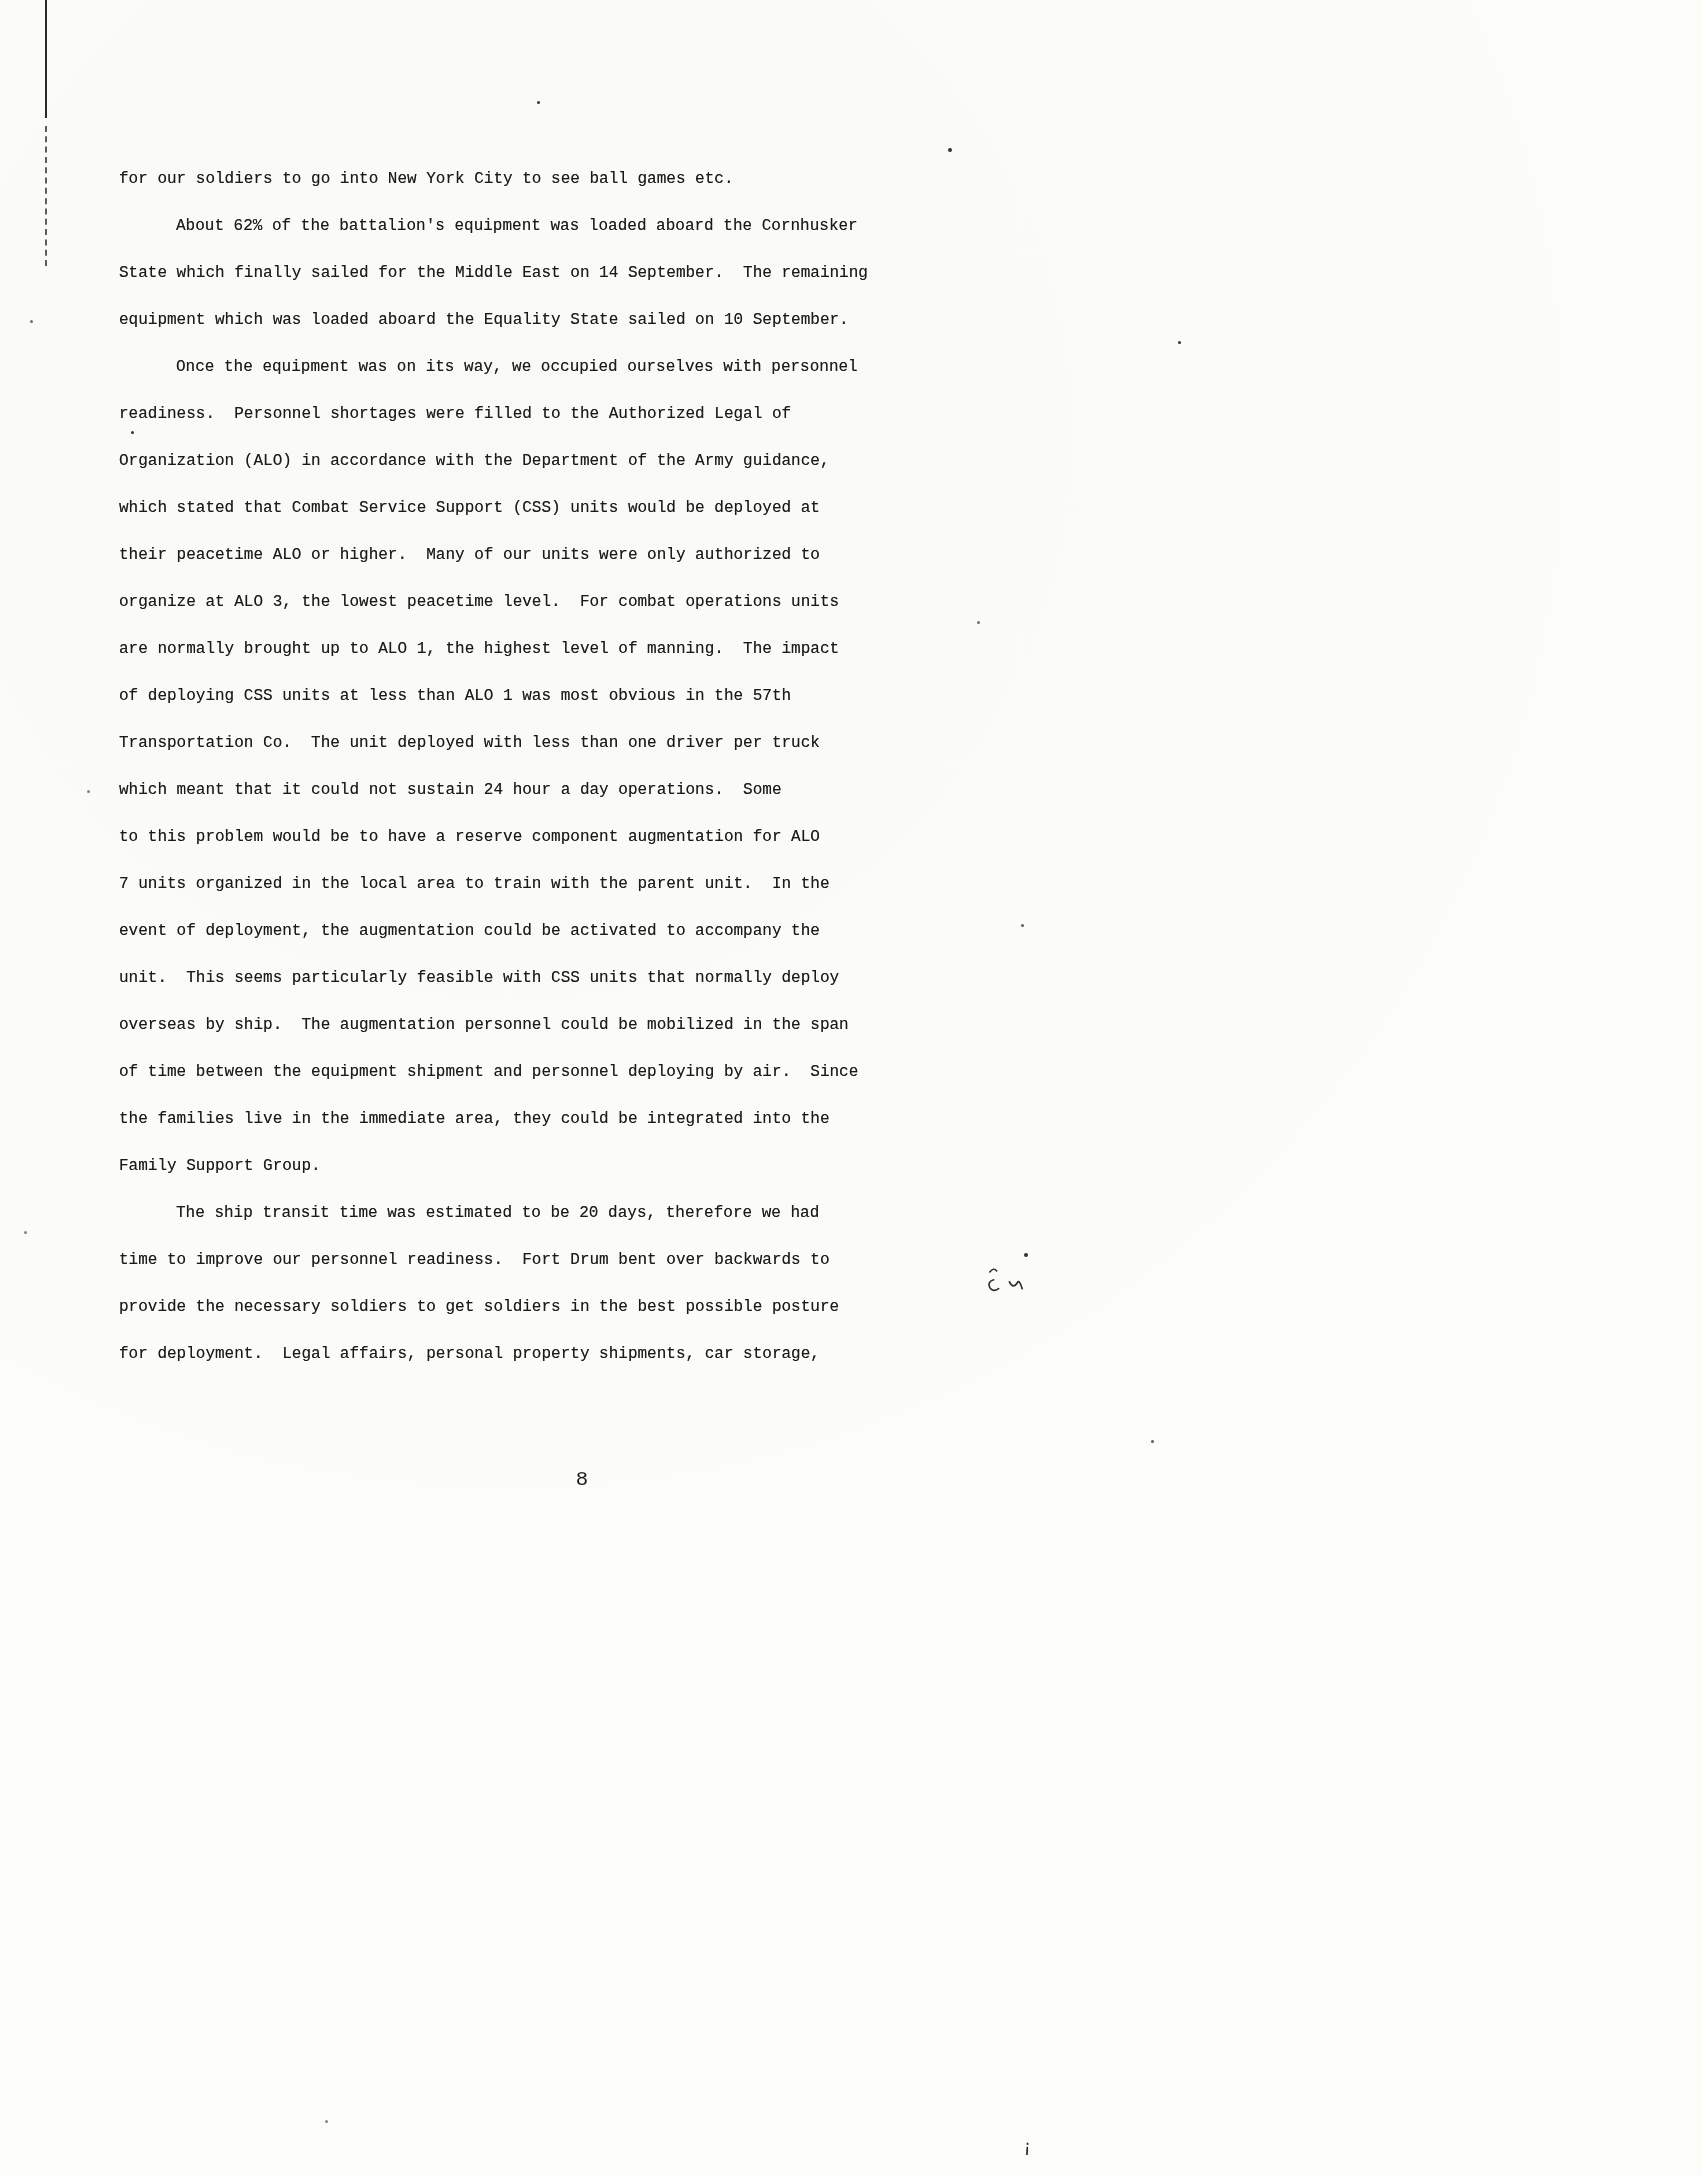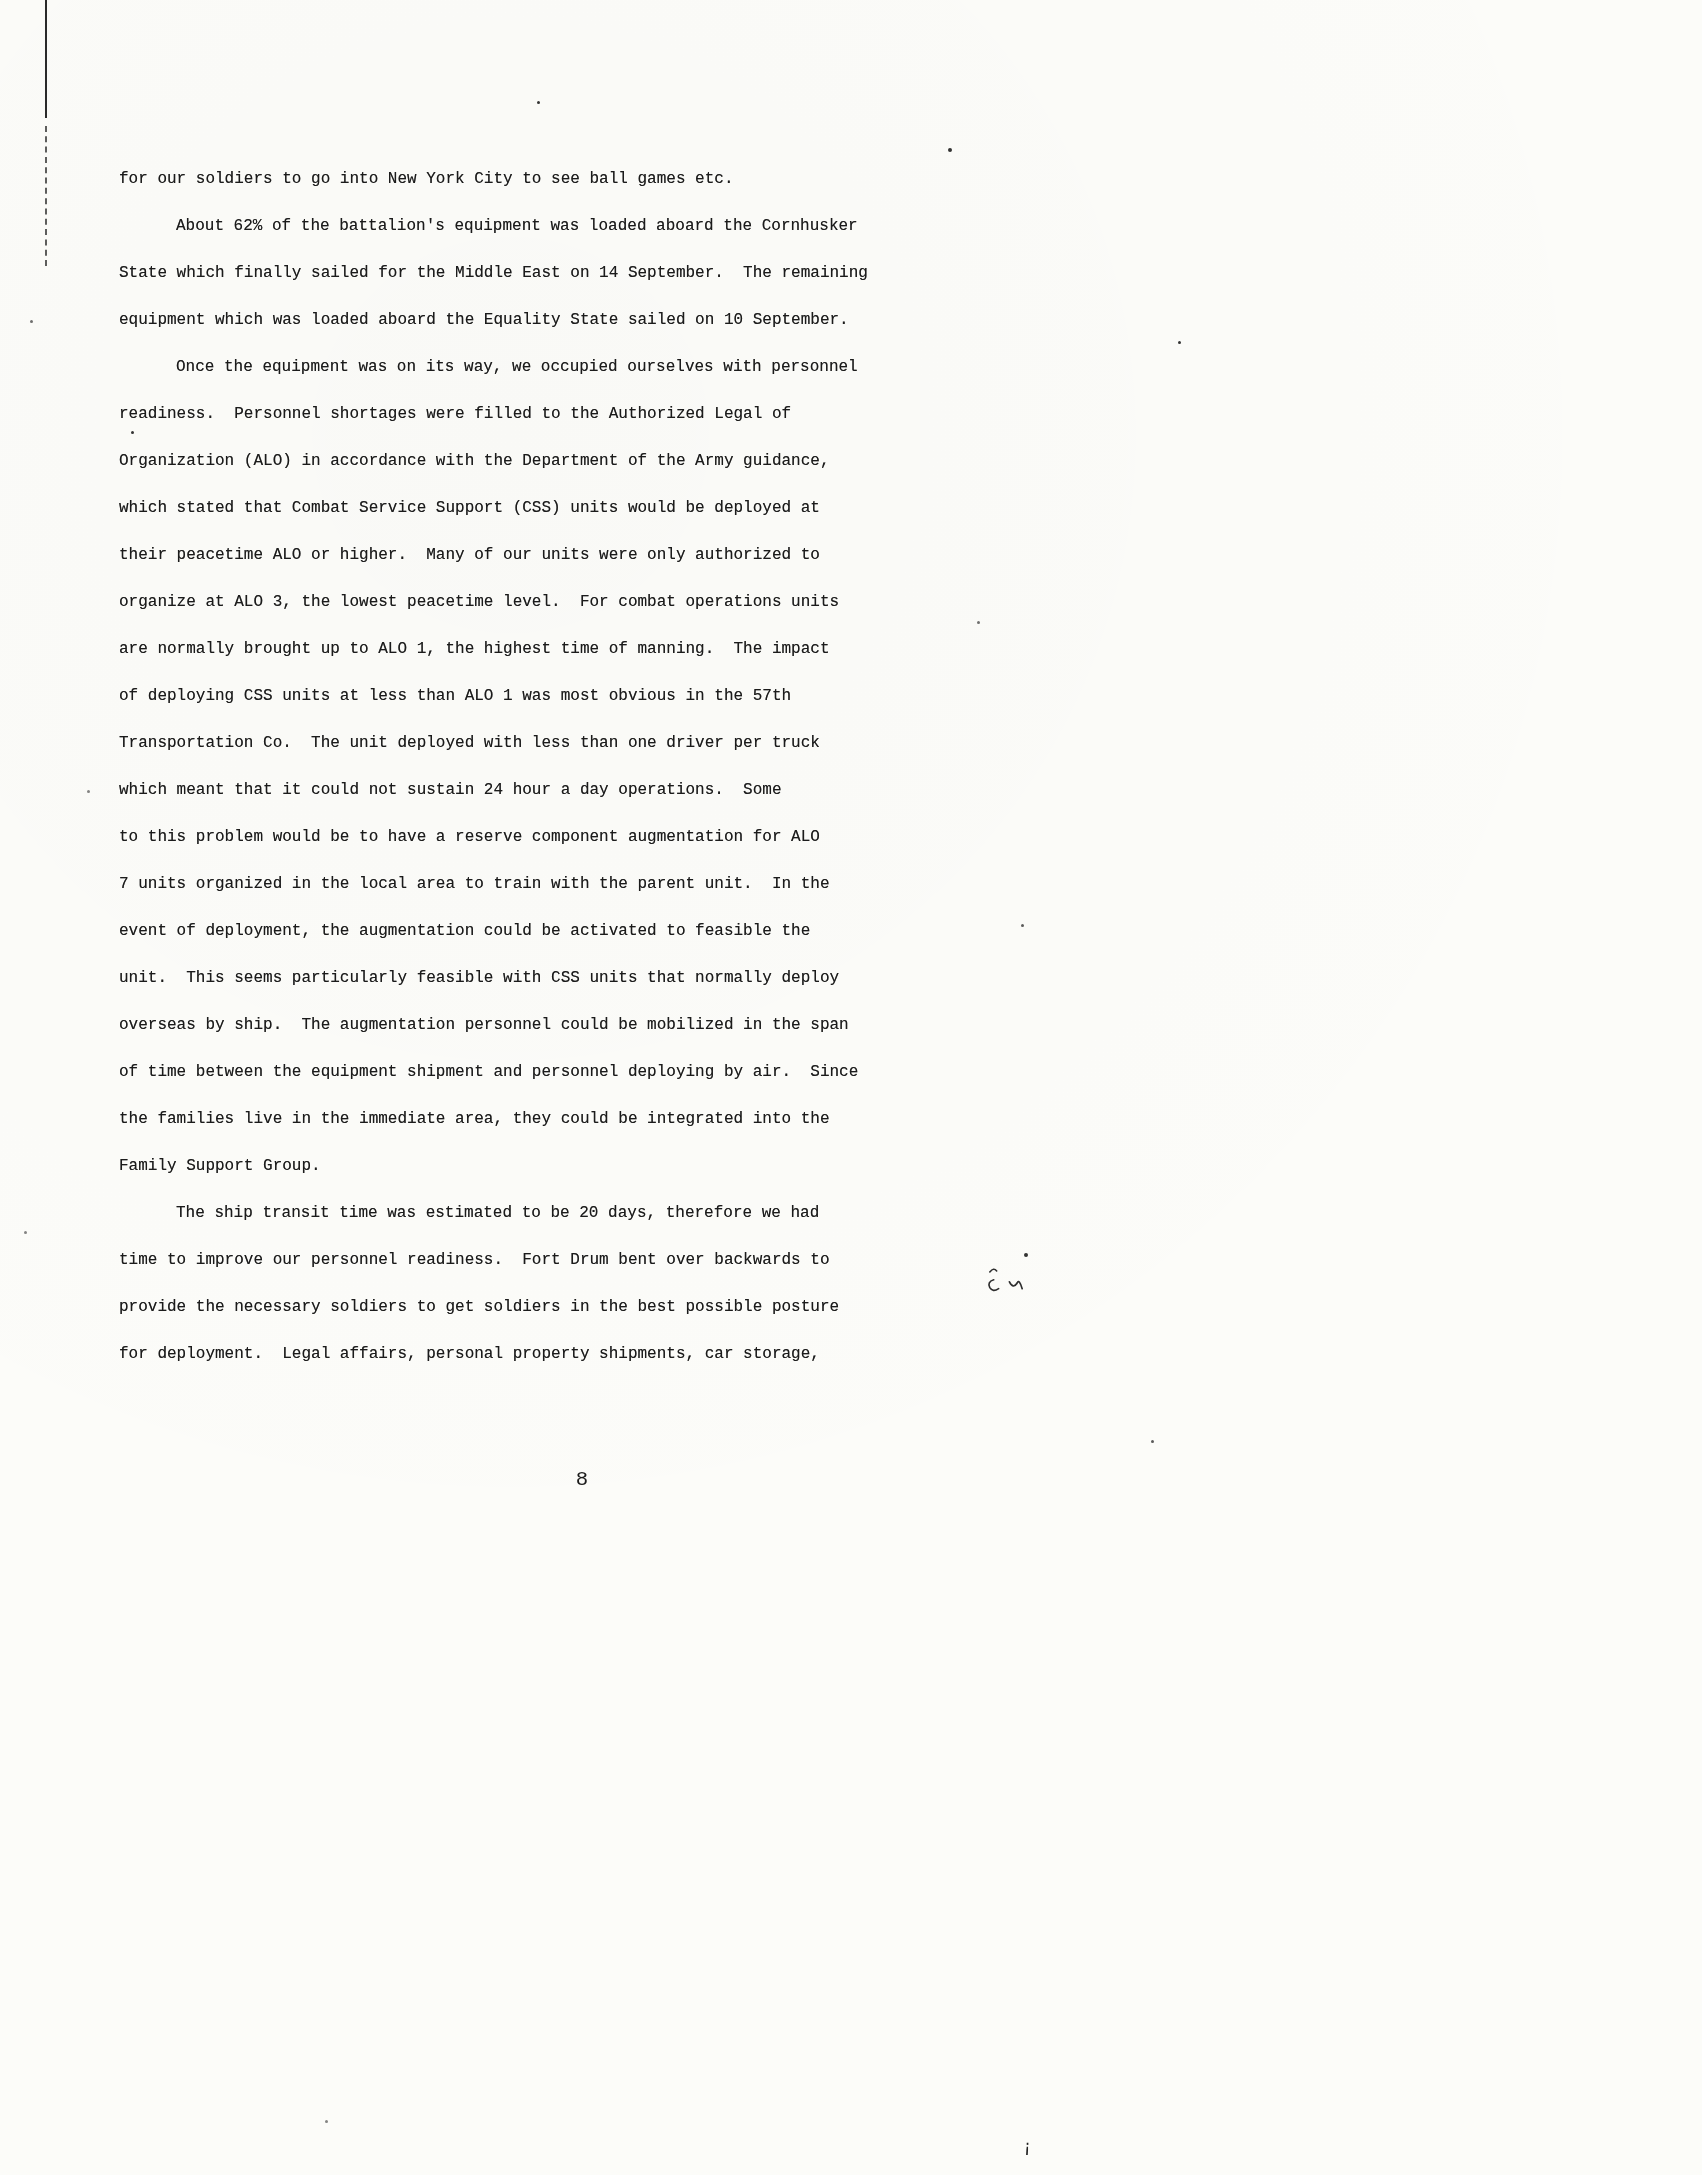--- a/index.html
+++ b/index.html
@@ -85,27 +85,27 @@
       <div class="line">for our soldiers to go into New York City to see ball games etc.</div>
       <div class="line indent">About 62% of the battalion's equipment was loaded aboard the Cornhusker</div>
       <div class="line">State which finally sailed for the Middle East on 14 September.  The remaining</div>
       <div class="line">equipment which was loaded aboard the Equality State sailed on 10 September.</div>
       <div class="line indent">Once the equipment was on its way, we occupied ourselves with personnel</div>
       <div class="line">readiness.  Personnel shortages were filled to the Authorized Legal of</div>
       <div class="line">Organization (ALO) in accordance with the Department of the Army guidance,</div>
       <div class="line">which stated that Combat Service Support (CSS) units would be deployed at</div>
       <div class="line">their peacetime ALO or higher.  Many of our units were only authorized to</div>
       <div class="line">organize at ALO 3, the lowest peacetime level.  For combat operations units</div>
-      <div class="line">are normally brought up to ALO 1, the highest time of manning.  The impact</div>
+      <div class="line">are normally brought up to ALO 1, the highest level of manning.  The impact</div>
       <div class="line">of deploying CSS units at less than ALO 1 was most obvious in the 57th</div>
       <div class="line">Transportation Co.  The unit deployed with less than one driver per truck</div>
       <div class="line">which meant that it could not sustain 24 hour a day operations.  Some</div>
       <div class="line">to this problem would be to have a reserve component augmentation for ALO</div>
       <div class="line">7 units organized in the local area to train with the parent unit.  In the</div>
-      <div class="line">event of deployment, the augmentation could be activated to feasible the</div>
+      <div class="line">event of deployment, the augmentation could be activated to accompany the</div>
       <div class="line">unit.  This seems particularly feasible with CSS units that normally deploy</div>
       <div class="line">overseas by ship.  The augmentation personnel could be mobilized in the span</div>
       <div class="line">of time between the equipment shipment and personnel deploying by air.  Since</div>
       <div class="line">the families live in the immediate area, they could be integrated into the</div>
       <div class="line">Family Support Group.</div>
       <div class="line indent">The ship transit time was estimated to be 20 days, therefore we had</div>
       <div class="line">time to improve our personnel readiness.  Fort Drum bent over backwards to</div>
       <div class="line">provide the necessary soldiers to get soldiers in the best possible posture</div>
       <div class="line">for deployment.  Legal affairs, personal property shipments, car storage,</div>
     </div>

